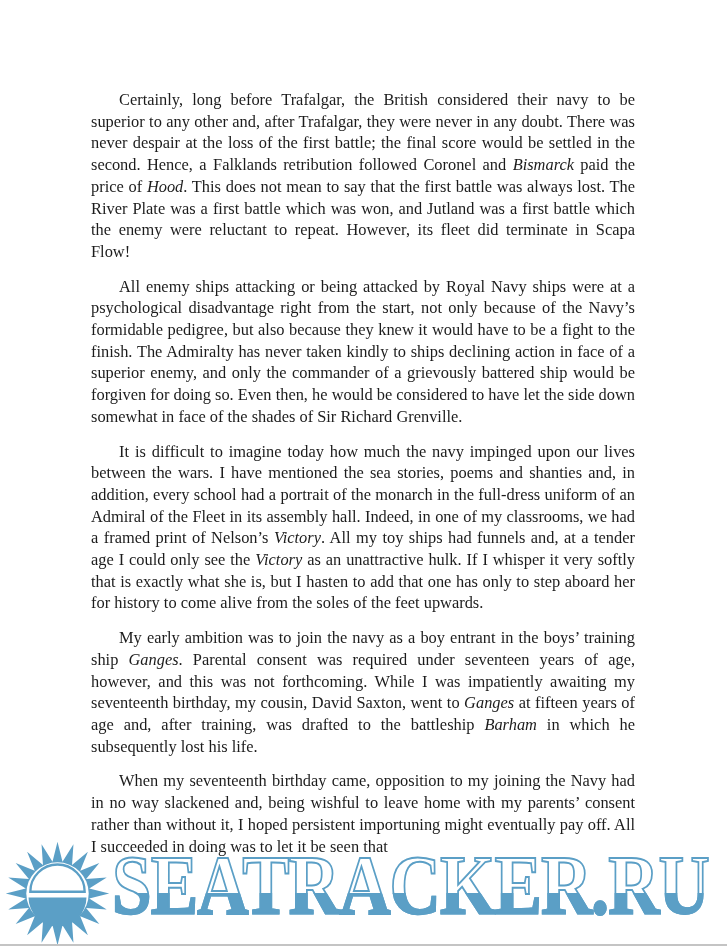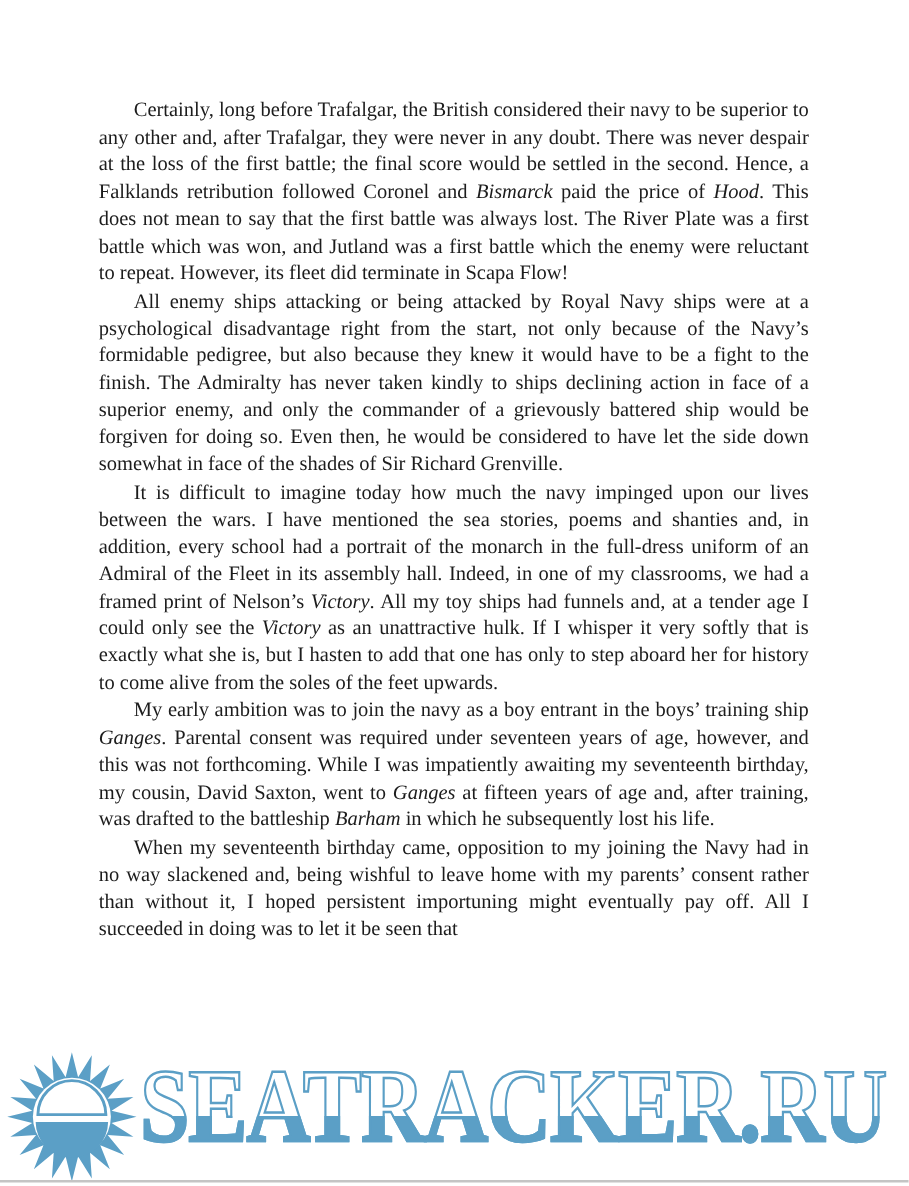--- a/index.html
+++ b/index.html
@@ -17,21 +17,21 @@
     top:76px;
     width:570px;
     color:var(--ink);
     font-size:16.4px;
     line-height:21.7px;
     text-align:justify;
     text-justify:inter-word;
   }
   .text-block p{
     text-indent:28px;
-    margin:1px;
+    margin:13px;
   }
 
   .watermark{
     position:absolute;
     left:0;
     top:838px;
     width:585px;
     height:108px;
   }
   .sun-logo{

